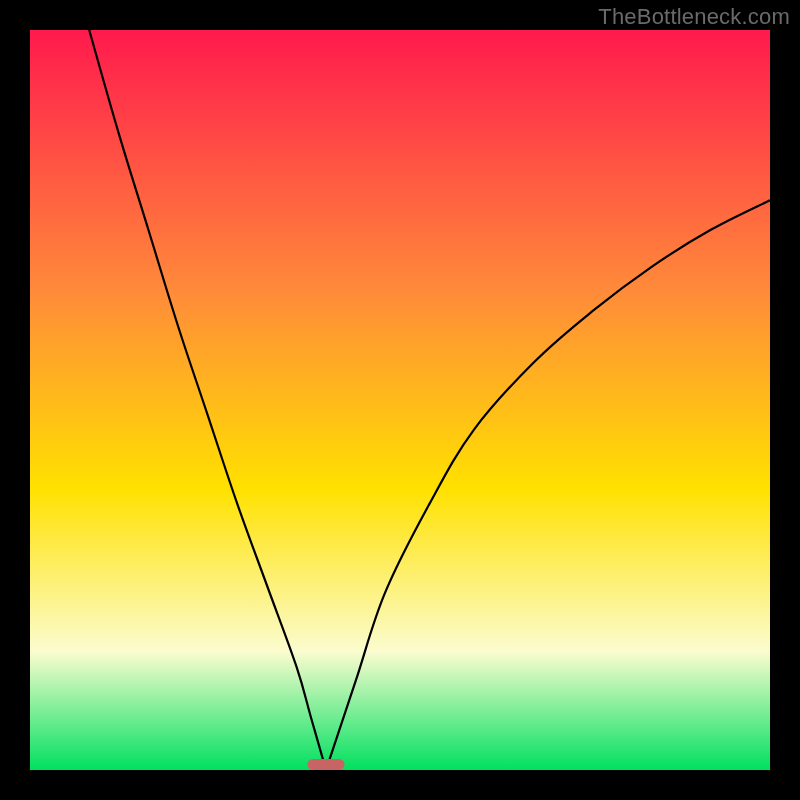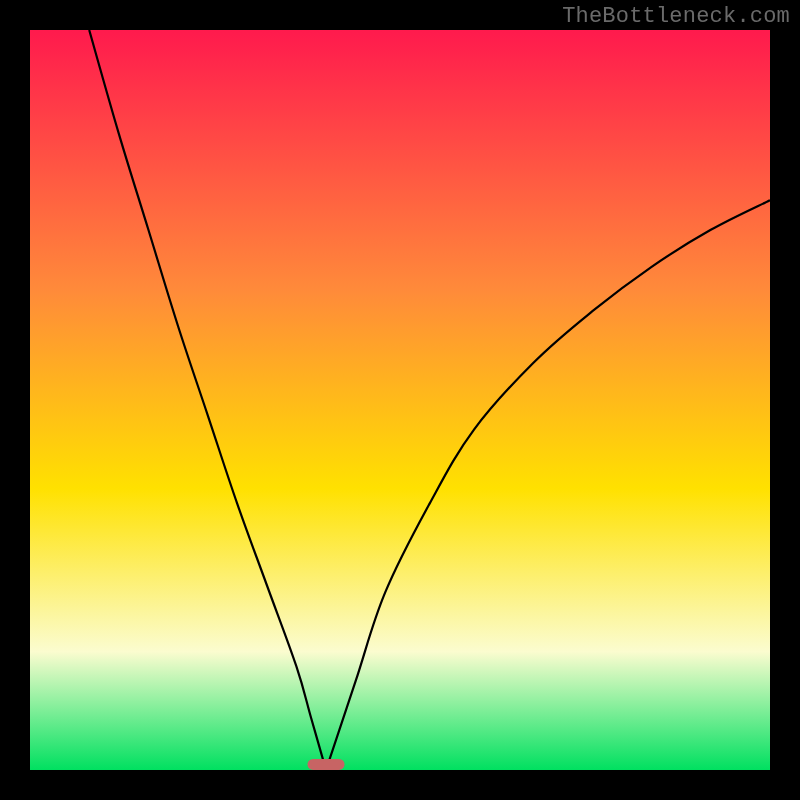--- a/index.html
+++ b/index.html
@@ -27,21 +27,20 @@
     height: 740px;
   }
   .watermark {
     position: absolute;
     top: 4px;
     right: 10px;
     color: #6a6a6a;
     font-size: 22px;
     letter-spacing: 0.2px;
     font-weight: 400;
-    font-family: Liberation Mono, monospace;
   }
   .curve {
     fill: none;
     stroke: #000;
     stroke-width: 2.2;
   }
   .marker {
     fill: #c76464;
     stroke: none;
   }

